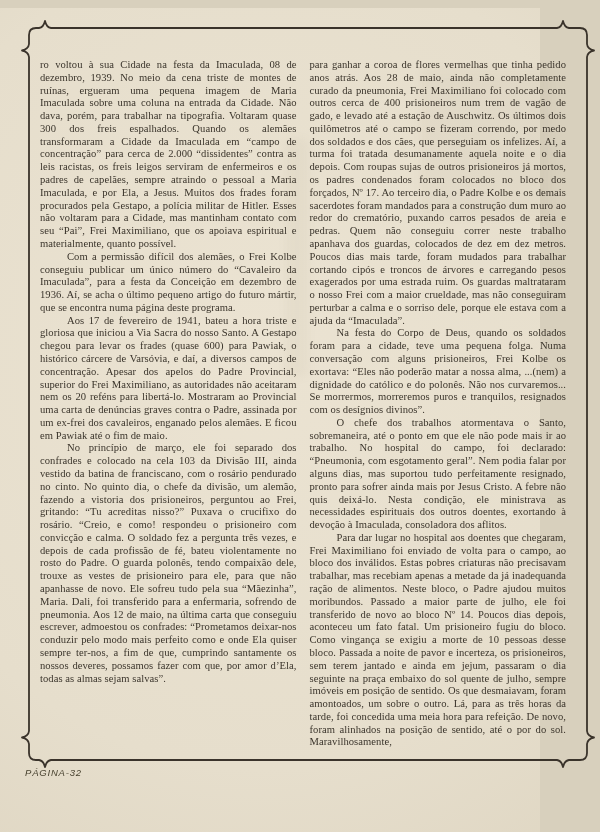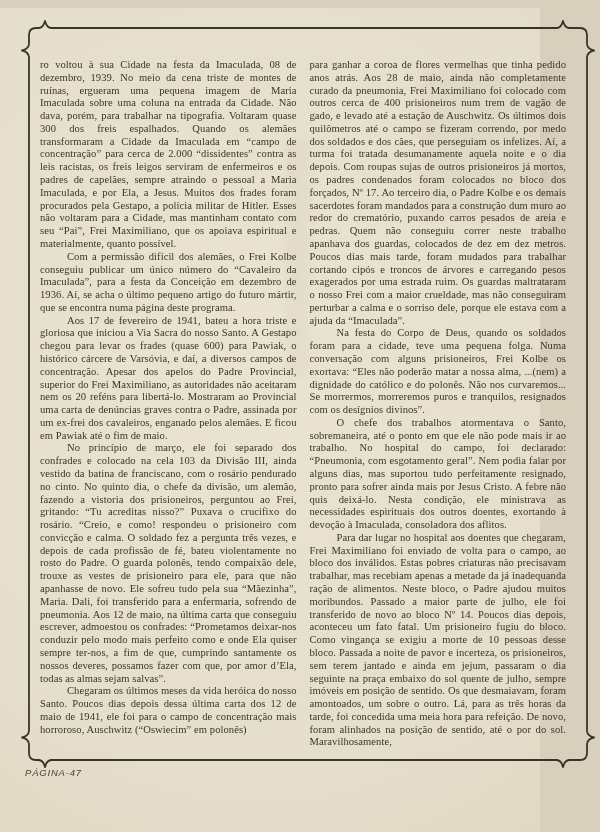--- a/index.html
+++ b/index.html
@@ -94,25 +94,24 @@
          L 29 49 Q 28.5 44 22 42.5 Q 28.5 41 29 36
          L 29 27 Q 29 20 36 20 Z" fill="none" stroke="#3a332b" stroke-width="1.8" stroke-linejoin="round" stroke-linecap="round"></path>
   </svg>
 
   <div class="columns">
     <div class="column">
         <p class="para">ro voltou à sua Cidade na festa da Imaculada, 08 de dezembro, 1939. No meio da cena triste de montes de ruínas, ergueram uma pequena imagem de Maria Imaculada sobre uma coluna na entrada da Cidade. Não dava, porém, para trabalhar na tipografia. Voltaram quase 300 dos freis espalhados. Quando os alemães transformaram a Cidade da Imaculada em “campo de concentração” para cerca de 2.000 “dissidentes” contra as leis racistas, os freis leigos serviram de enfermeiros e os padres de capelães, sempre atraindo o pessoal a Maria Imaculada, e por Ela, a Jesus. Muitos dos frades foram procurados pela Gestapo, a polícia militar de Hitler. Esses não voltaram para a Cidade, mas mantinham contato com seu “Pai”, Frei Maximiliano, que os apoiava espiritual e materialmente, quanto possível.</p>
         <p class="para indent">Com a permissão difícil dos alemães, o Frei Kolbe conseguiu publicar um único número do “Cavaleiro da Imaculada”, para a festa da Conceição em dezembro de 1936. Aí, se acha o último pequeno artigo do futuro mártir, que se encontra numa página deste programa.</p>
         <p class="para indent">Aos 17 de fevereiro de 1941, bateu a hora triste e gloriosa que iniciou a Via Sacra do nosso Santo. A Gestapo chegou para levar os frades (quase 600) para Pawiak, o histórico cárcere de Varsóvia, e daí, a diversos campos de concentração. Apesar dos apelos do Padre Provincial, superior do Frei Maximiliano, as autoridades não aceitaram nem os 20 reféns para libertá-lo. Mostraram ao Provincial uma carta de denúncias graves contra o Padre, assinada por um ex-frei dos cavaleiros, enganado pelos alemães. E ficou em Pawiak até o fim de maio.</p>
         <p class="para indent">No princípio de março, ele foi separado dos confrades e colocado na cela 103 da Divisão III, ainda vestido da batina de franciscano, com o rosário pendurado no cinto. No quinto dia, o chefe da divisão, um alemão, fazendo a vistoria dos prisioneiros, perguntou ao Frei, gritando: “Tu acreditas nisso?” Puxava o crucifixo do rosário. “Creio, e como! respondeu o prisioneiro com convicção e calma. O soldado fez a pergunta três vezes, e depois de cada profissão de fé, bateu violentamente no rosto do Padre. O guarda polonês, tendo compaixão dele, trouxe as vestes de prisioneiro para ele, para que não apanhasse de novo. Ele sofreu tudo pela sua “Mãezinha”, Maria. Dali, foi transferido para a enfermaria, sofrendo de pneumonia. Aos 12 de maio, na última carta que conseguiu escrever, admoestou os confrades: “Prometamos deixar-nos conduzir pelo modo mais perfeito como e onde Ela quiser sempre ter-nos, a fim de que, cumprindo santamente os nossos deveres, possamos fazer com que, por amor d’Ela, todas as almas sejam salvas”.</p>
-        <p class="para indent">Chegaram os últimos meses da vida heróica do nosso Santo. Poucos dias depois dessa última carta dos 12 de maio de 1941, ele foi para o campo de concentração mais horroroso, Auschwitz (“Oswiecim” em polonês)</p>
       </div>
     <div class="column">
         <p class="para">para ganhar a coroa de flores vermelhas que tinha pedido anos atrás. Aos 28 de maio, ainda não completamente curado da pneumonia, Frei Maximiliano foi colocado com outros cerca de 400 prisioneiros num trem de vagão de gado, e levado até a estação de Auschwitz. Os últimos dois quilômetros até o campo se fizeram correndo, por medo dos soldados e dos cães, que perseguiam os infelizes. Aí, a turma foi tratada desumanamente aquela noite e o dia depois. Com roupas sujas de outros prisioneiros já mortos, os padres condenados foram colocados no bloco dos forçados, Nº 17. Ao terceiro dia, o Padre Kolbe e os demais sacerdotes foram mandados para a construção dum muro ao redor do crematório, puxando carros pesados de areia e pedras. Quem não conseguiu correr neste trabalho apanhava dos guardas, colocados de dez em dez metros. Poucos dias mais tarde, foram mudados para trabalhar cortando cipós e troncos de árvores e carregando pesos exagerados por uma estrada ruim. Os guardas maltrataram o nosso Frei com a maior crueldade, mas não conseguiram perturbar a calma e o sorriso dele, porque ele estava com a ajuda da “Imaculada”.</p>
         <p class="para indent">Na festa do Corpo de Deus, quando os soldados foram para a cidade, teve uma pequena folga. Numa conversação com alguns prisioneiros, Frei Kolbe os exortava: “Eles não poderão matar a nossa alma, ...(nem) a dignidade do católico e do polonês. Não nos curvaremos... Se morrermos, morreremos puros e tranquilos, resignados com os desígnios divinos”.</p>
         <p class="para indent">O chefe dos trabalhos atormentava o Santo, sobremaneira, até o ponto em que ele não pode mais ir ao trabalho. No hospital do campo, foi declarado: “Pneumonia, com esgotamento geral”. Nem podia falar por alguns dias, mas suportou tudo perfeitamente resignado, pronto para sofrer ainda mais por Jesus Cristo. A febre não quis deixá-lo. Nesta condição, ele ministrava as necessidades espirituais dos outros doentes, exortando à devoção à Imaculada, consoladora dos aflitos.</p>
         <p class="para indent">Para dar lugar no hospital aos doentes que chegaram, Frei Maximiliano foi enviado de volta para o campo, ao bloco dos inválidos. Estas pobres criaturas não precisavam trabalhar, mas recebiam apenas a metade da já inadequanda ração de alimentos. Neste bloco, o Padre ajudou muitos moribundos. Passado a maior parte de julho, ele foi transferido de novo ao bloco Nº 14. Poucos dias depois, aconteceu um fato fatal. Um prisioneiro fugiu do bloco. Como vingança se exigiu a morte de 10 pessoas desse bloco. Passada a noite de pavor e incerteza, os prisioneiros, sem terem jantado e ainda em jejum, passaram o dia seguinte na praça embaixo do sol quente de julho, sempre imóveis em posição de sentido. Os que desmaiavam, foram amontoados, um sobre o outro. Lá, para as três horas da tarde, foi concedida uma meia hora para refeição. De novo, foram alinhados na posição de sentido, até o por do sol. Maravilhosamente,</p>
       </div>
   </div>
 
-  <div class="footer-label">PÁGINA-47</div>
+  <div class="footer-label">PÁGINA-32</div>
 
 </div>
 
 </body></html>

